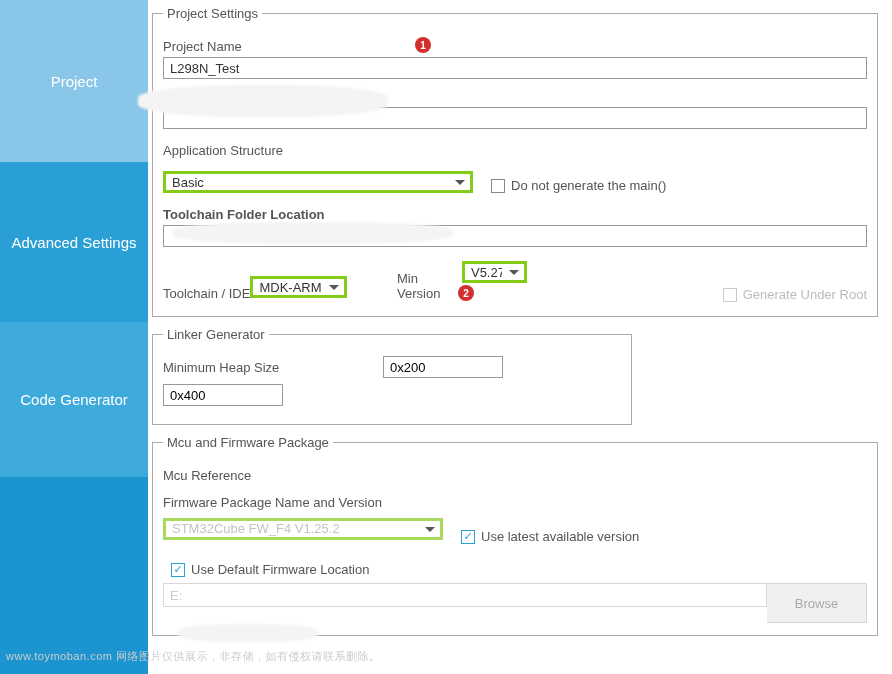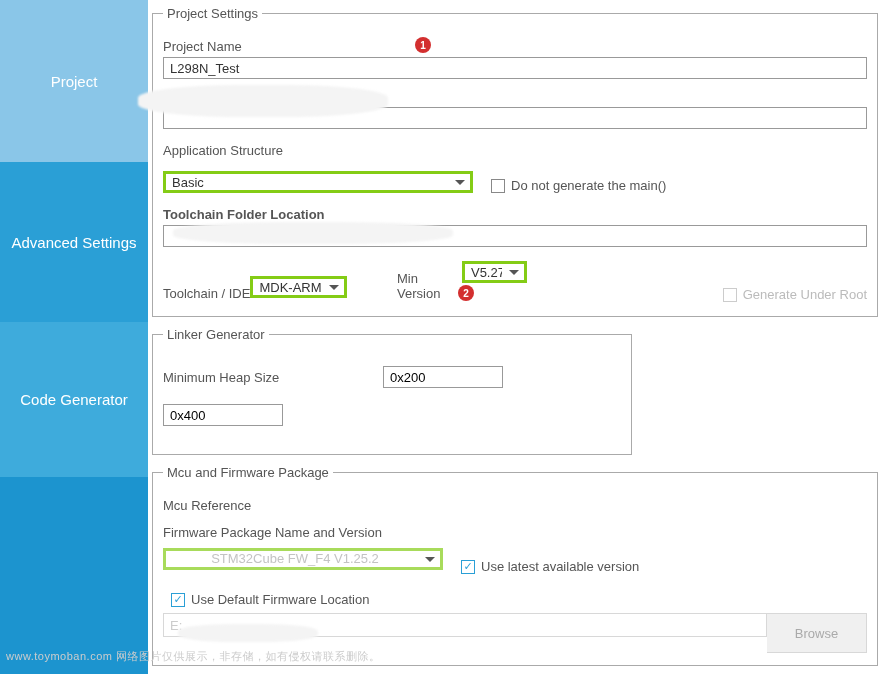--- a/index.html
+++ b/index.html
@@ -20,21 +20,21 @@
 .row { display: flex; align-items: flex-end; gap: 18px; margin-top: 4px; }
 .select-wrap { position: relative; }
 .select-input { width: 100%; height: 22px; border: 3px solid #84cc16; padding: 0 22px 0 6px; font-size: 13px; color: #333; background: #fff; appearance: none; -webkit-appearance: none; }
 .select-wrap::after { content: ""; position: absolute; right: 8px; top: 9px; width: 0; height: 0; border-left: 5px solid transparent; border-right: 5px solid transparent; border-top: 5px solid #555; pointer-events: none; }
 .checkbox-row { display: flex; align-items: center; gap: 6px; margin-top: 16px; }
 .cb { width: 14px; height: 14px; border: 1px solid #888; display: inline-flex; align-items: center; justify-content: center; background: #fff; font-size: 11px; line-height: 1; }
 .cb.checked { border-color: #2a9fd6; color: #2a9fd6; }
 .cb.disabled { border-color: #ccc; color: #ccc; }
 .cb-label { color: #555; }
 .cb-label.disabled { color: #bbb; }
-.kv-row { display: flex; align-items: center; gap: 30px; margin: 16px 0; }
+.kv-row { display: flex; align-items: center; gap: 30px; margin: 6px 0; }
 .kv-label { width: 190px; color: #555; }
 .kv-input { width: 120px; height: 22px; border: 1px solid #999; padding: 0 6px; font-size: 13px; }
 .firmware-row { display: flex; align-items: center; gap: 18px; }
 .small-badge { position: absolute; width: 16px; height: 16px; border-radius: 50%; background: #d32f2f; color: #fff; font-size: 10px; display: flex; align-items: center; justify-content: center; font-weight: bold; }
 .badge-1 { top: 37px; left: 267px; }
 .badge-2 { top: 285px; left: 310px; }
 .smudge { position: absolute; background: #f4f4f4; border-radius: 40%; filter: blur(1px); }
 .browse-row { display: flex; gap: 0; margin-top: 6px; }
 .browse-input { flex: 1; height: 24px; border: 1px solid #d8d8d8; background: #fff; padding: 0 6px; color: #ccc; font-size: 13px; }
 .browse-btn { width: 100px; height: 40px; border: 1px solid #d8d8d8; border-left: none; background: #f0f0f0; color: #aaa; font-size: 13px; cursor: pointer; }
@@ -120,21 +120,21 @@
       </div>
     </fieldset>
 
     <fieldset>
       <legend>Mcu and Firmware Package</legend>
       <label class="field-label">Mcu Reference</label>
 
       <label class="field-label" style="margin-top:12px;">Firmware Package Name and Version</label>
       <div class="firmware-row">
         <div class="select-wrap" style="width:280px;">
-          <select class="select-input" style="color:#aaa;text-align:center;" disabled="">
+          <select class="select-input" style="color:#aaa;" disabled="">
             <option>STM32Cube FW_F4 V1.25.2</option>
           </select>
         </div>
         <div class="checkbox-row">
           <span class="cb checked">✓</span>
           <span class="cb-label">Use latest available version</span>
         </div>
       </div>
 
       <div class="checkbox-row" style="margin-top:18px; margin-left:8px;">

